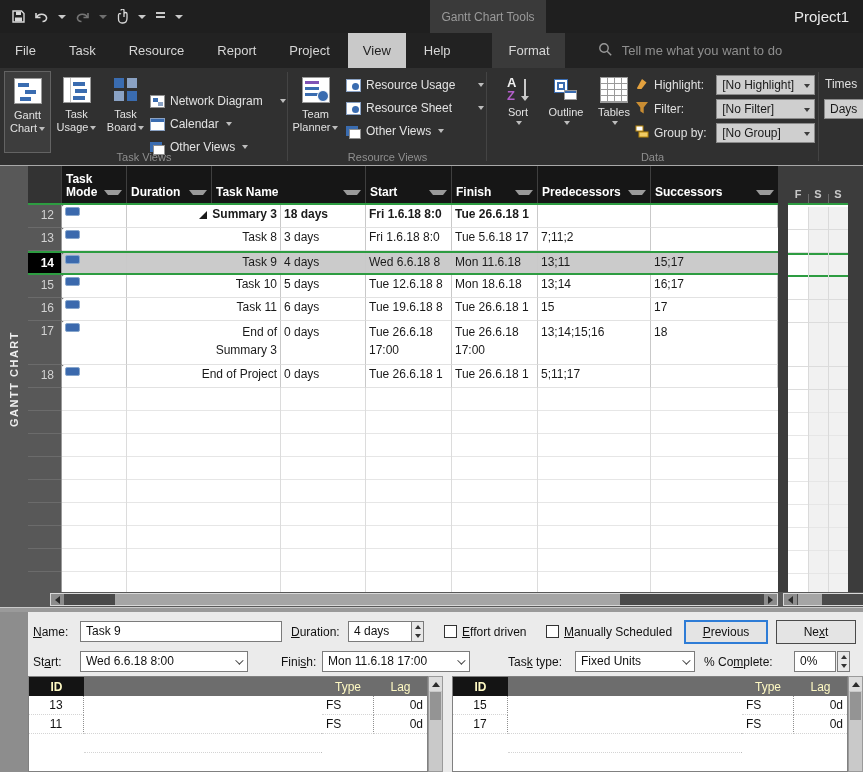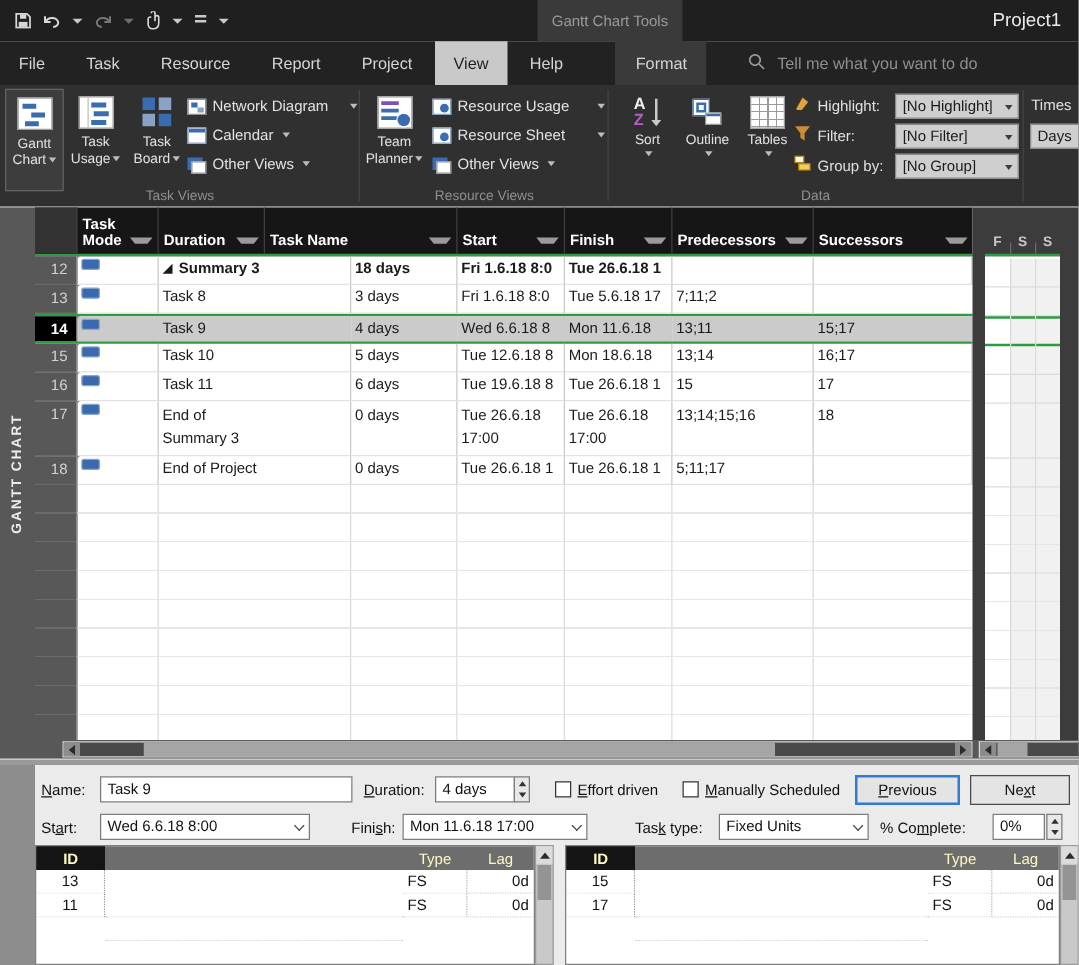--- a/index.html
+++ b/index.html
@@ -84,21 +84,21 @@
   .w-num{width:34px}.w-mode{width:65px}.w-name{width:154px}.w-dur{width:85px}
   .w-start{width:86px}.w-fin{width:86px}.w-pred{width:113px}.w-succ{width:127px}
   .row { display:flex; height:23px; }
   .row.sel { height:24px; border-top:2px solid #2d9c41; border-bottom:2px solid #2d9c41; }
   .row.tall { height:44px; }
   .c { padding:2px 3px; font-size:12px; color:#1a1a1a; border-right:1px solid #c9c9c9; border-bottom:1px solid #e2e2e2; overflow:hidden; white-space:nowrap; }
   .row.sel .c { background:#cbcbcb; border-bottom:none; }
   .row.tall .c { white-space:normal; line-height:18px; }
   .rnum { width:34px; background:#585858; color:#d2d2d2; font-size:12px; text-align:right; padding:3px 7px 0 0; border-bottom:1px solid #6b6b6b; border-right:1px solid #9a9a9a; }
   .row.sel .rnum { background:#000; color:#fff; font-weight:bold; border-bottom:none; }
-  .cname { text-align:left; }
+  .cname { text-align:right; }
   .row.bold .c { font-weight:bold; }
   .tmico { position:relative; width:19px; height:13px; margin:2px auto 0 auto; }
   .tmico .bar { position:absolute; left:0; top:0; width:15px; height:9px; background:#3b69ad; border:1px solid #87a6cc; border-radius:2px; }
   .tmico .ahead { position:absolute; right:0; bottom:-1px; width:0; height:0; border-left:5px solid #6e6e6e; border-top:4px solid transparent; border-bottom:4px solid transparent; }
   .sumtri { display:inline-block; width:0; height:0; border-right:8px solid #1a1a1a; border-top:8px solid transparent; margin-right:5px; vertical-align:-1px; }
   .namewrap { display:inline-block; max-width:76px; vertical-align:top; }
   .filler { display:flex; height:204px; }
   .fc { border-right:1px solid #dcdcdc; background-image:repeating-linear-gradient(to bottom, transparent 0 22px, #e6e6e6 22px 23px); }
   .fc.numcol { background-color:#585858; background-image:repeating-linear-gradient(to bottom, transparent 0 22px, #6b6b6b 22px 23px); border-right:1px solid #9a9a9a; }
   
@@ -234,21 +234,21 @@
           <span class="bigic usage"></span>
           <span class="lbl2"><span>Task</span><br>
           <span>Usage</span><span class="chev"></span></span>
         </div>
         <div class="bigbtn">
           <span class="bigic board"></span>
           <span class="lbl2"><span>Task</span><br>
           <span>Board</span><span class="chev"></span></span>
         </div>
       </div>
-      <div class="smallcol" style="left:150px;top:8px;width:136px">
+      <div class="smallcol" style="left:150px;top:24px;width:136px">
         <div class="smallbtn">
           <span class="ic ic-nd"></span>
           <span>Network Diagram</span>
           <span class="chev" style="margin-left:auto"></span>
         </div>
         <div class="smallbtn">
           <span class="ic ic-sheet"></span>
           <span>Calendar</span>
           <span class="chev"></span>
         </div>

